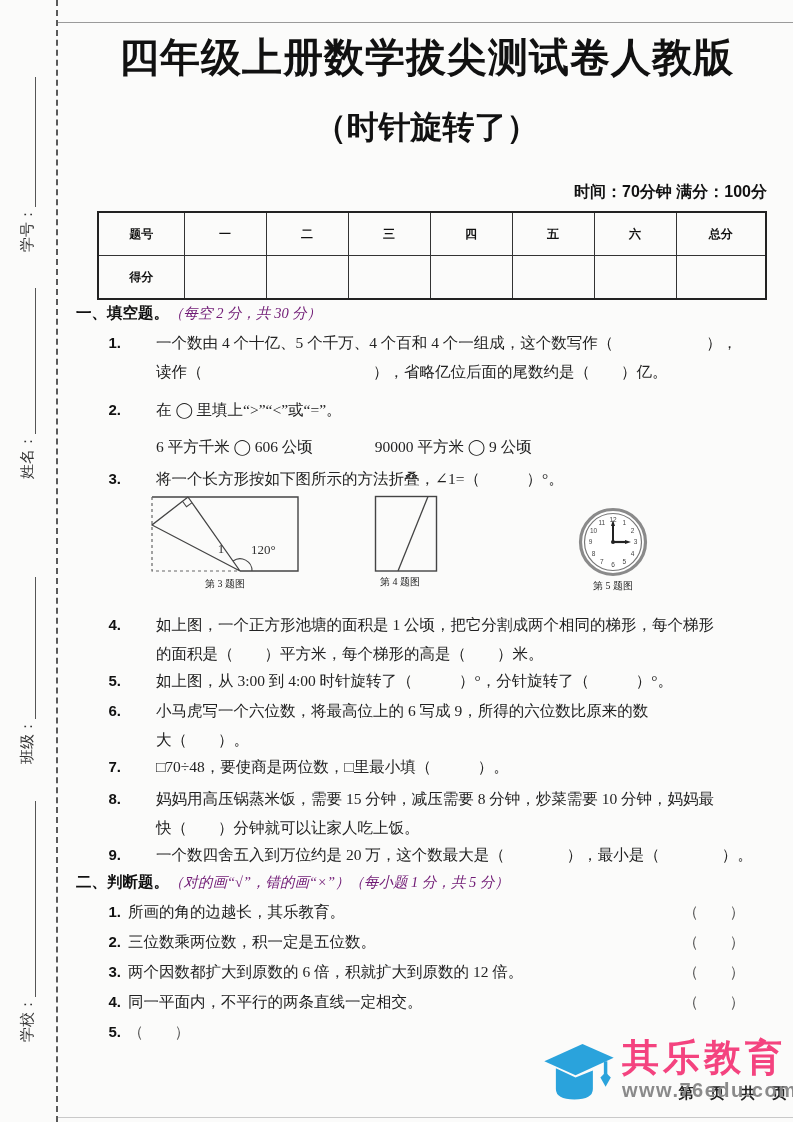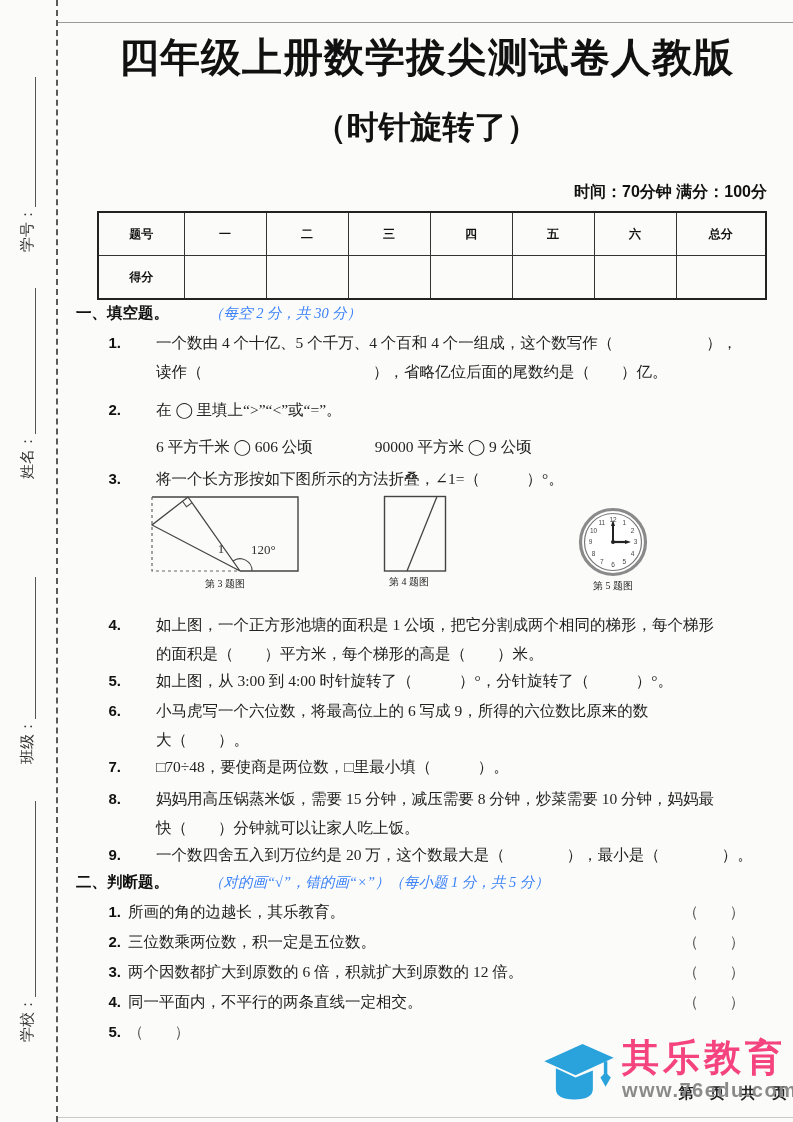--- a/index.html
+++ b/index.html
@@ -55,38 +55,38 @@
   table.score td {
     border:1.5px solid #333; height:40px; text-align:center;
     font-family:"Liberation Sans","DejaVu Sans",sans-serif;
     font-weight:bold; font-size:12px; color:#111;
   }
   table.score { border:2px solid #222; }
 
   
   .sec-heading { position:absolute; left:76px; font-size:15.5px; white-space:nowrap; }
   .sec-heading .sec-label { font-family:"Liberation Sans","DejaVu Sans",sans-serif; font-weight:bold; color:#111; }
-  .sec-heading .sec-note  { font-size:14.5px; color:#3b82f6; font-style:italic;margin-left:40px; }
+  .sec-heading .sec-note  { font-size:14.5px; color:#701a75; font-style:italic; }
 
   .q { position:absolute; left:103px; right:20px; display:flex; align-items:flex-start; }
   .qnum {
     width:18px; text-align:right; margin-right:7px; flex:none;
     font-family:"Liberation Sans","DejaVu Sans",sans-serif;
     font-weight:bold; font-size:15px; line-height:29px; color:#111;
   }
   .qbody { flex:1; }
   .qline { font-size:15.5px; line-height:29px; white-space:nowrap; color:#222;margin-left:28px; }
 
   
   .figures-row { position:absolute; top:495px; left:0; width:793px; height:115px; }
   .fig { position:absolute; text-align:center; }
   .fig-caption { font-size:10px; color:#222; margin-top:2px; white-space:nowrap; }
   .fig svg { display:block; margin:0 auto; }
   .fig3 { left:150px; width:150px; }
-  .fig4 { left:383px; width:52px;  }
+  .fig4 { left:374px; width:52px;  }
   .fig5 { left:578px; width:70px;  }
   .fig5 svg { margin-top:12px; }
 
   
   .judge-row { position:absolute; left:103px; right:48px; display:flex; align-items:flex-start; }
   .judge-row .jtext { flex:1; font-size:15.5px; line-height:24px; white-space:nowrap; }
   .judge-row .jbracket { flex:none; font-size:15.5px; line-height:24px; color:#555; }
 
   
   .page-footer-text {

